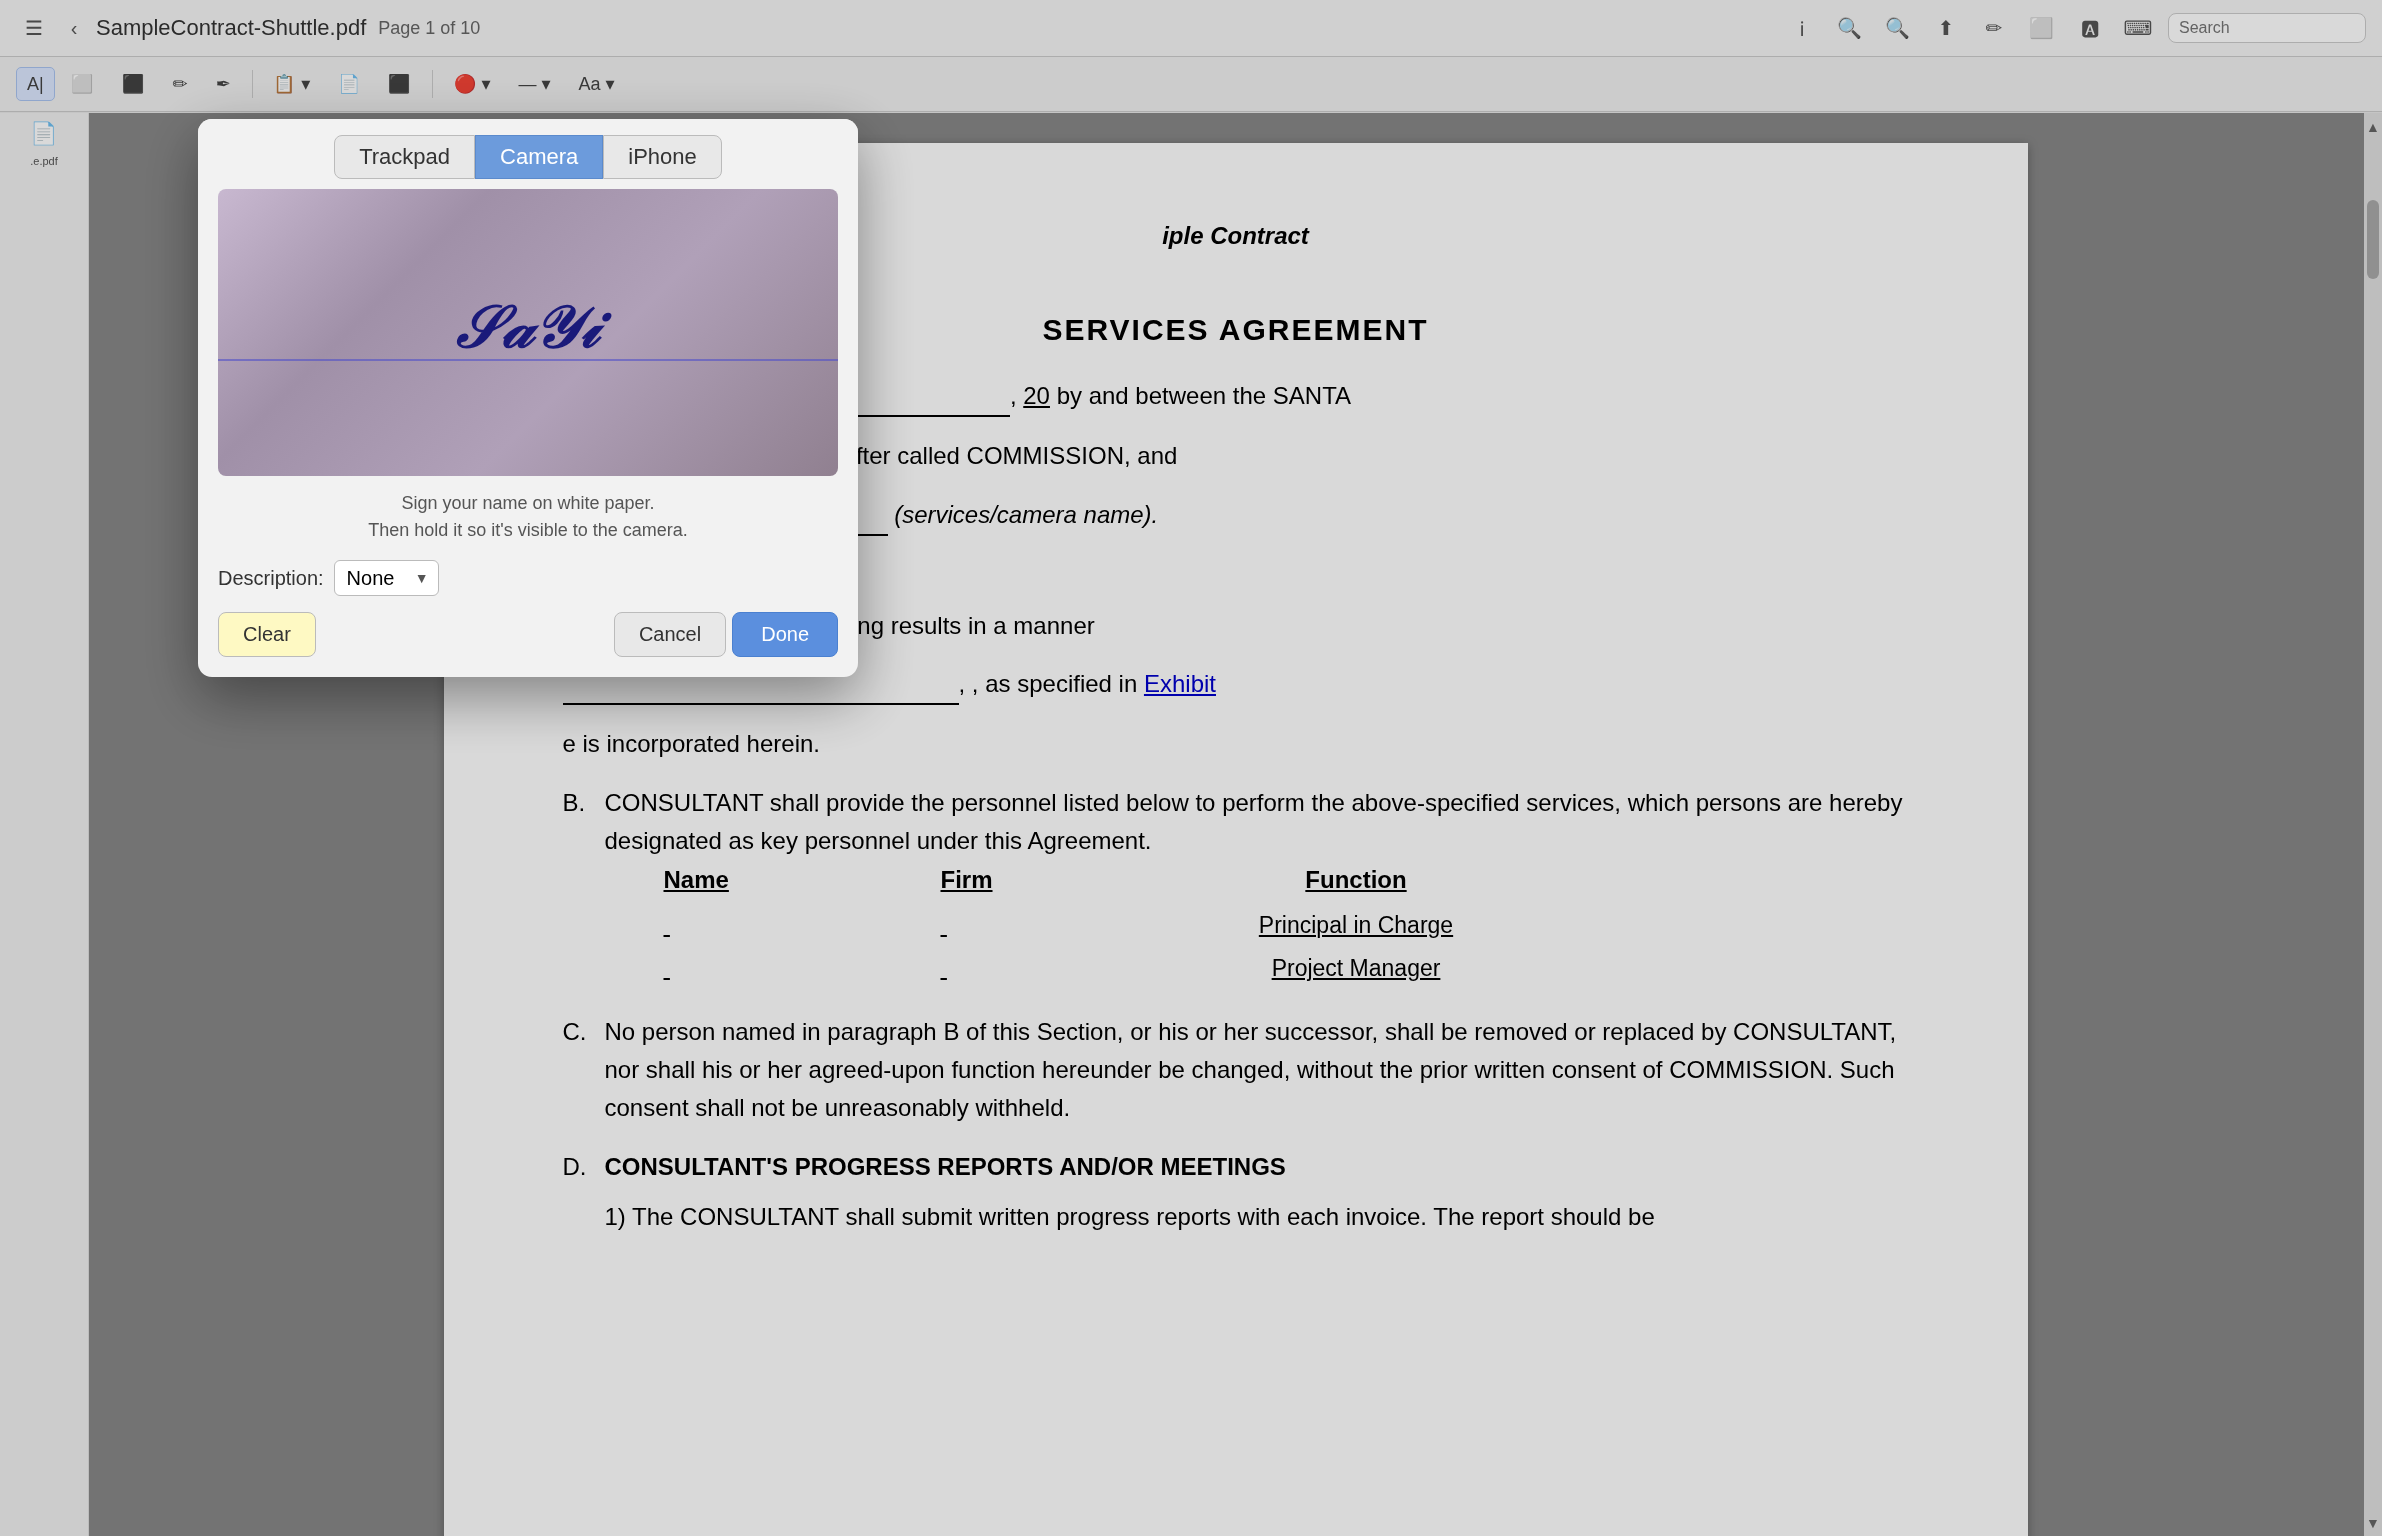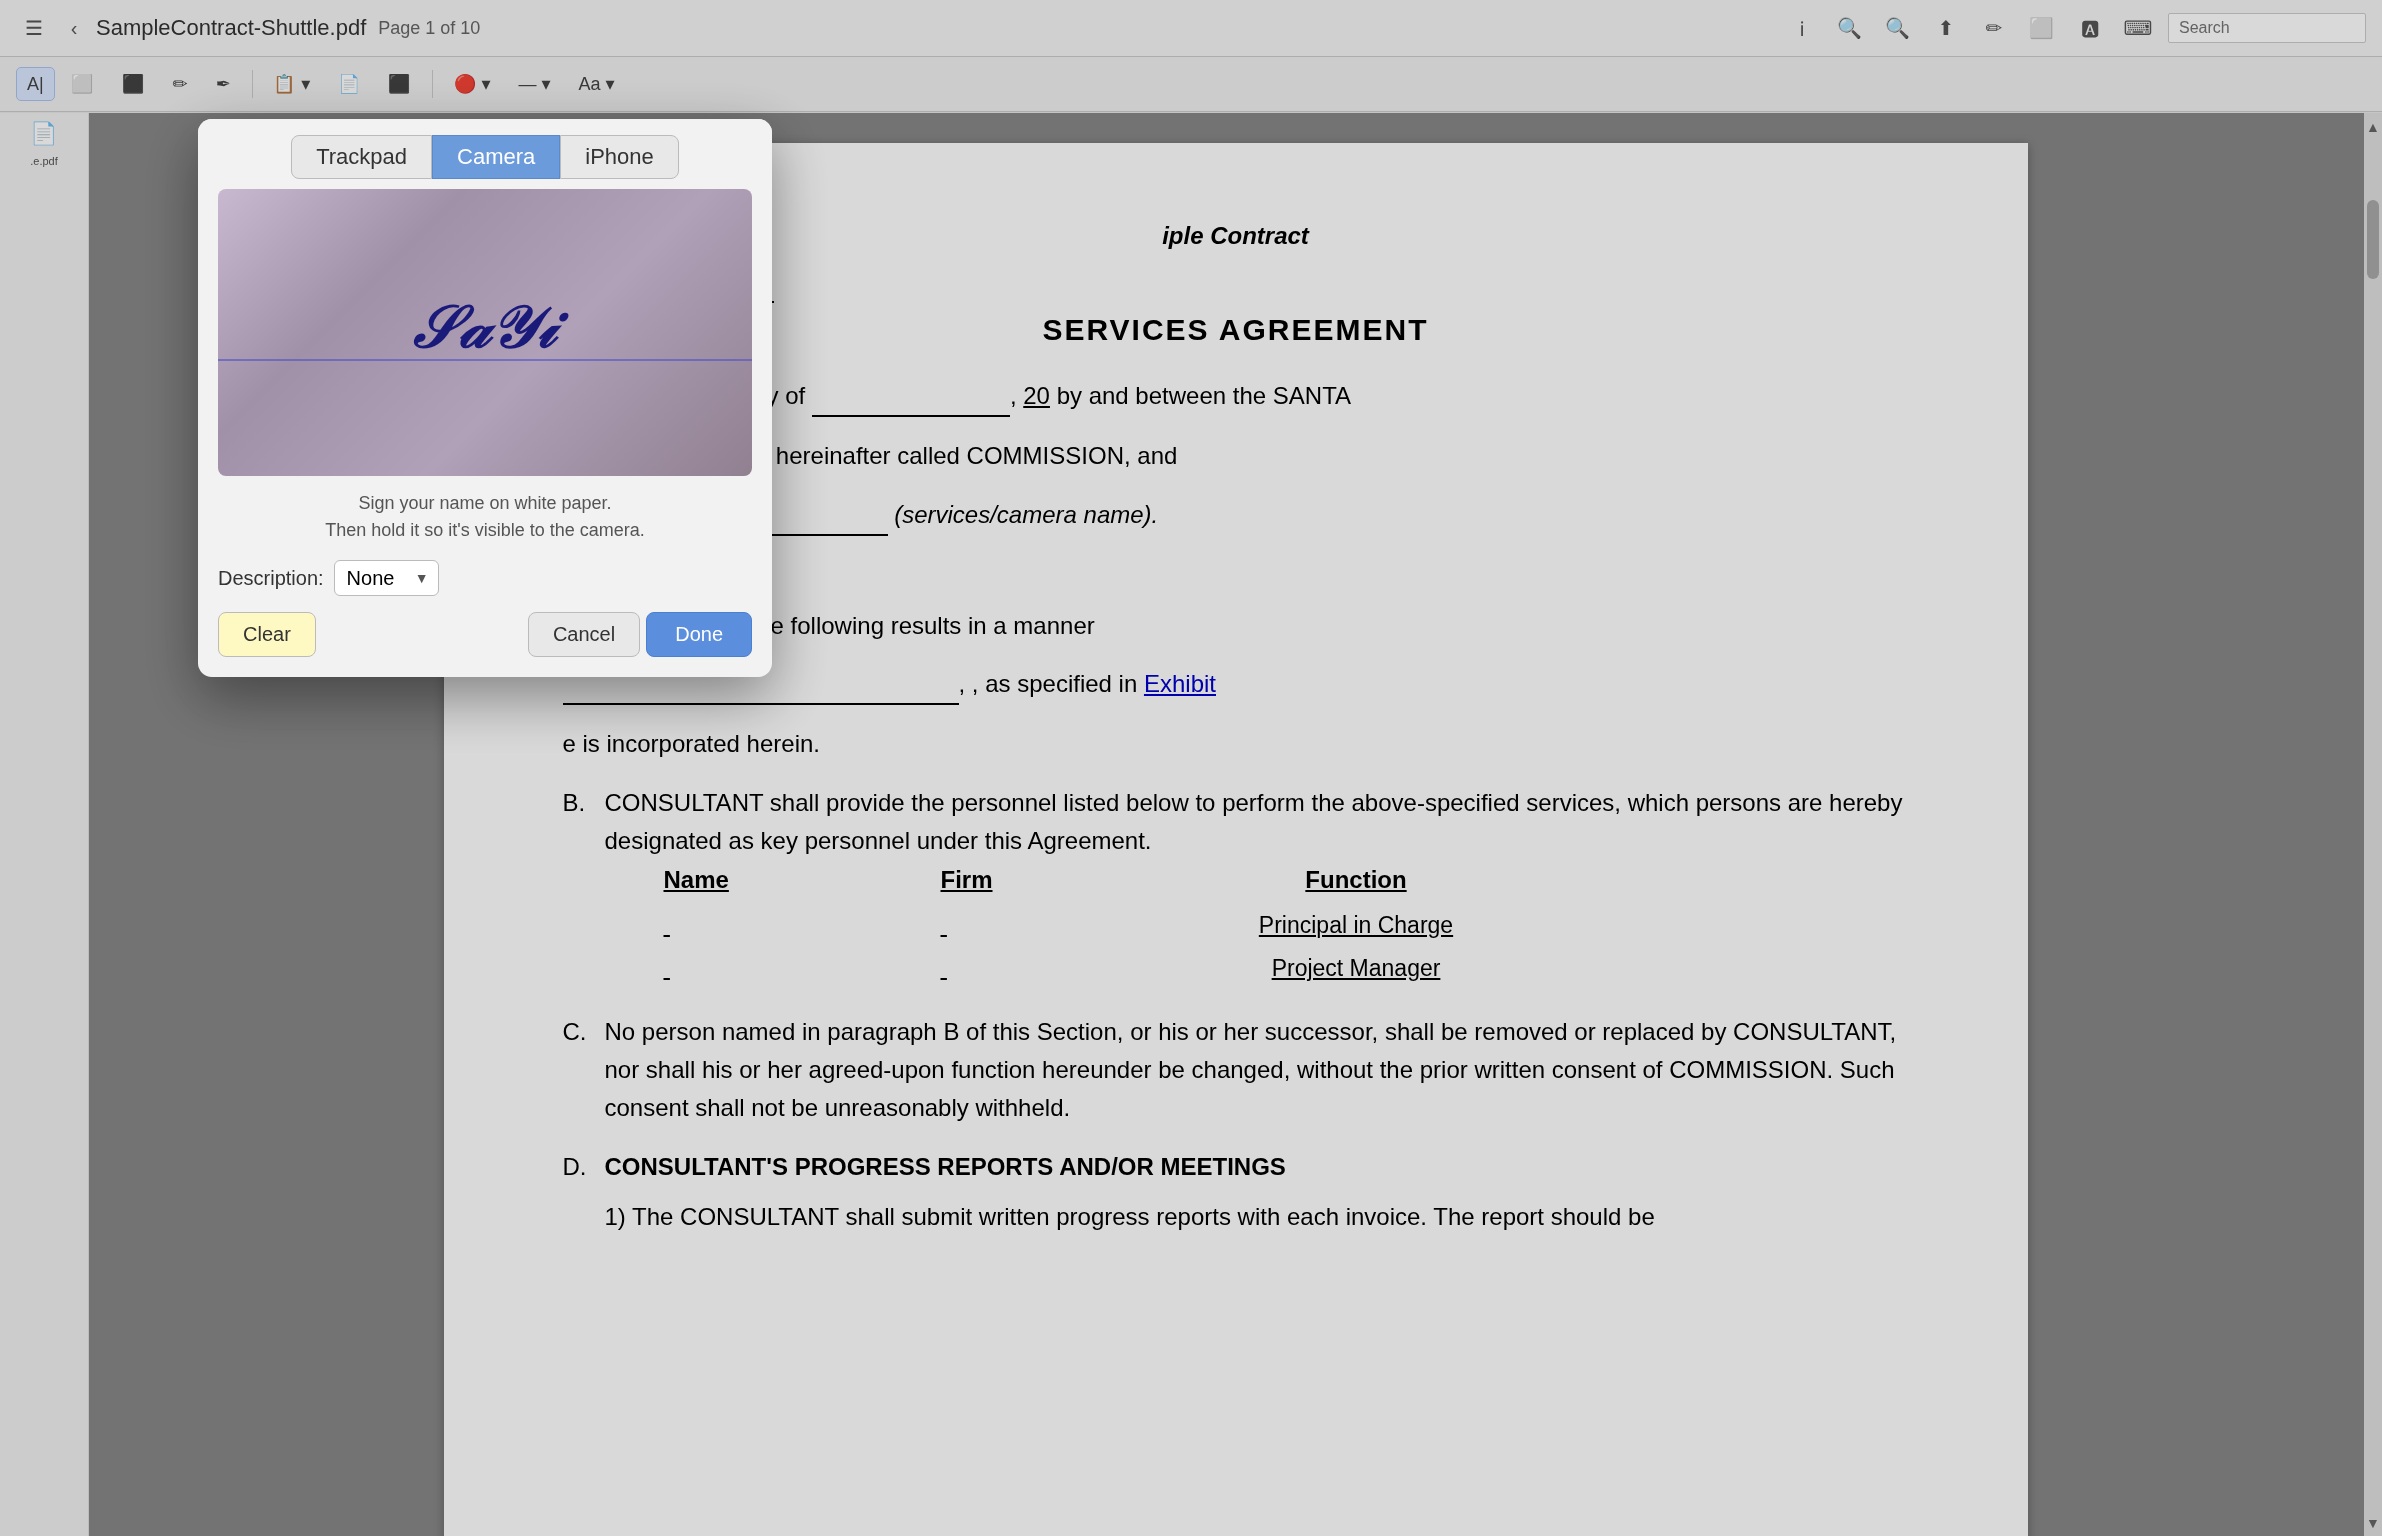--- a/index.html
+++ b/index.html
@@ -64,21 +64,21 @@
       justify-content: center;
       font-size: 20px;
       color: #555;
       border-radius: 4px;
     }
 
     .search-box {
       width: 198px;
       height: 30px;
       border: 1px solid #ccc;
-      border-radius: 2px;
+      border-radius: 8px;
       padding: 0 10px;
       font-size: 16px;
       background: #fff;
     }
 
     
     .anno-toolbar {
       position: absolute;
       top: 57px;
       left: 0;
@@ -256,21 +256,21 @@
       align-items: flex-start;
       justify-content: flex-start;
       padding-top: 119px;
       padding-left: 198px;
       z-index: 100;
     }
 
     .dialog {
       background: #f2f2f2;
       border-radius: 14px;
-      width: 574px;
+      width: 660px;
       box-shadow: 0 20px 59px rgba(0,0,0,0.4);
       overflow: hidden;
       padding-bottom: 20px;
     }
 
     .dialog-tabs {
       display: flex;
       justify-content: center;
       gap: 0;
       padding: 16px 20px 10px;

